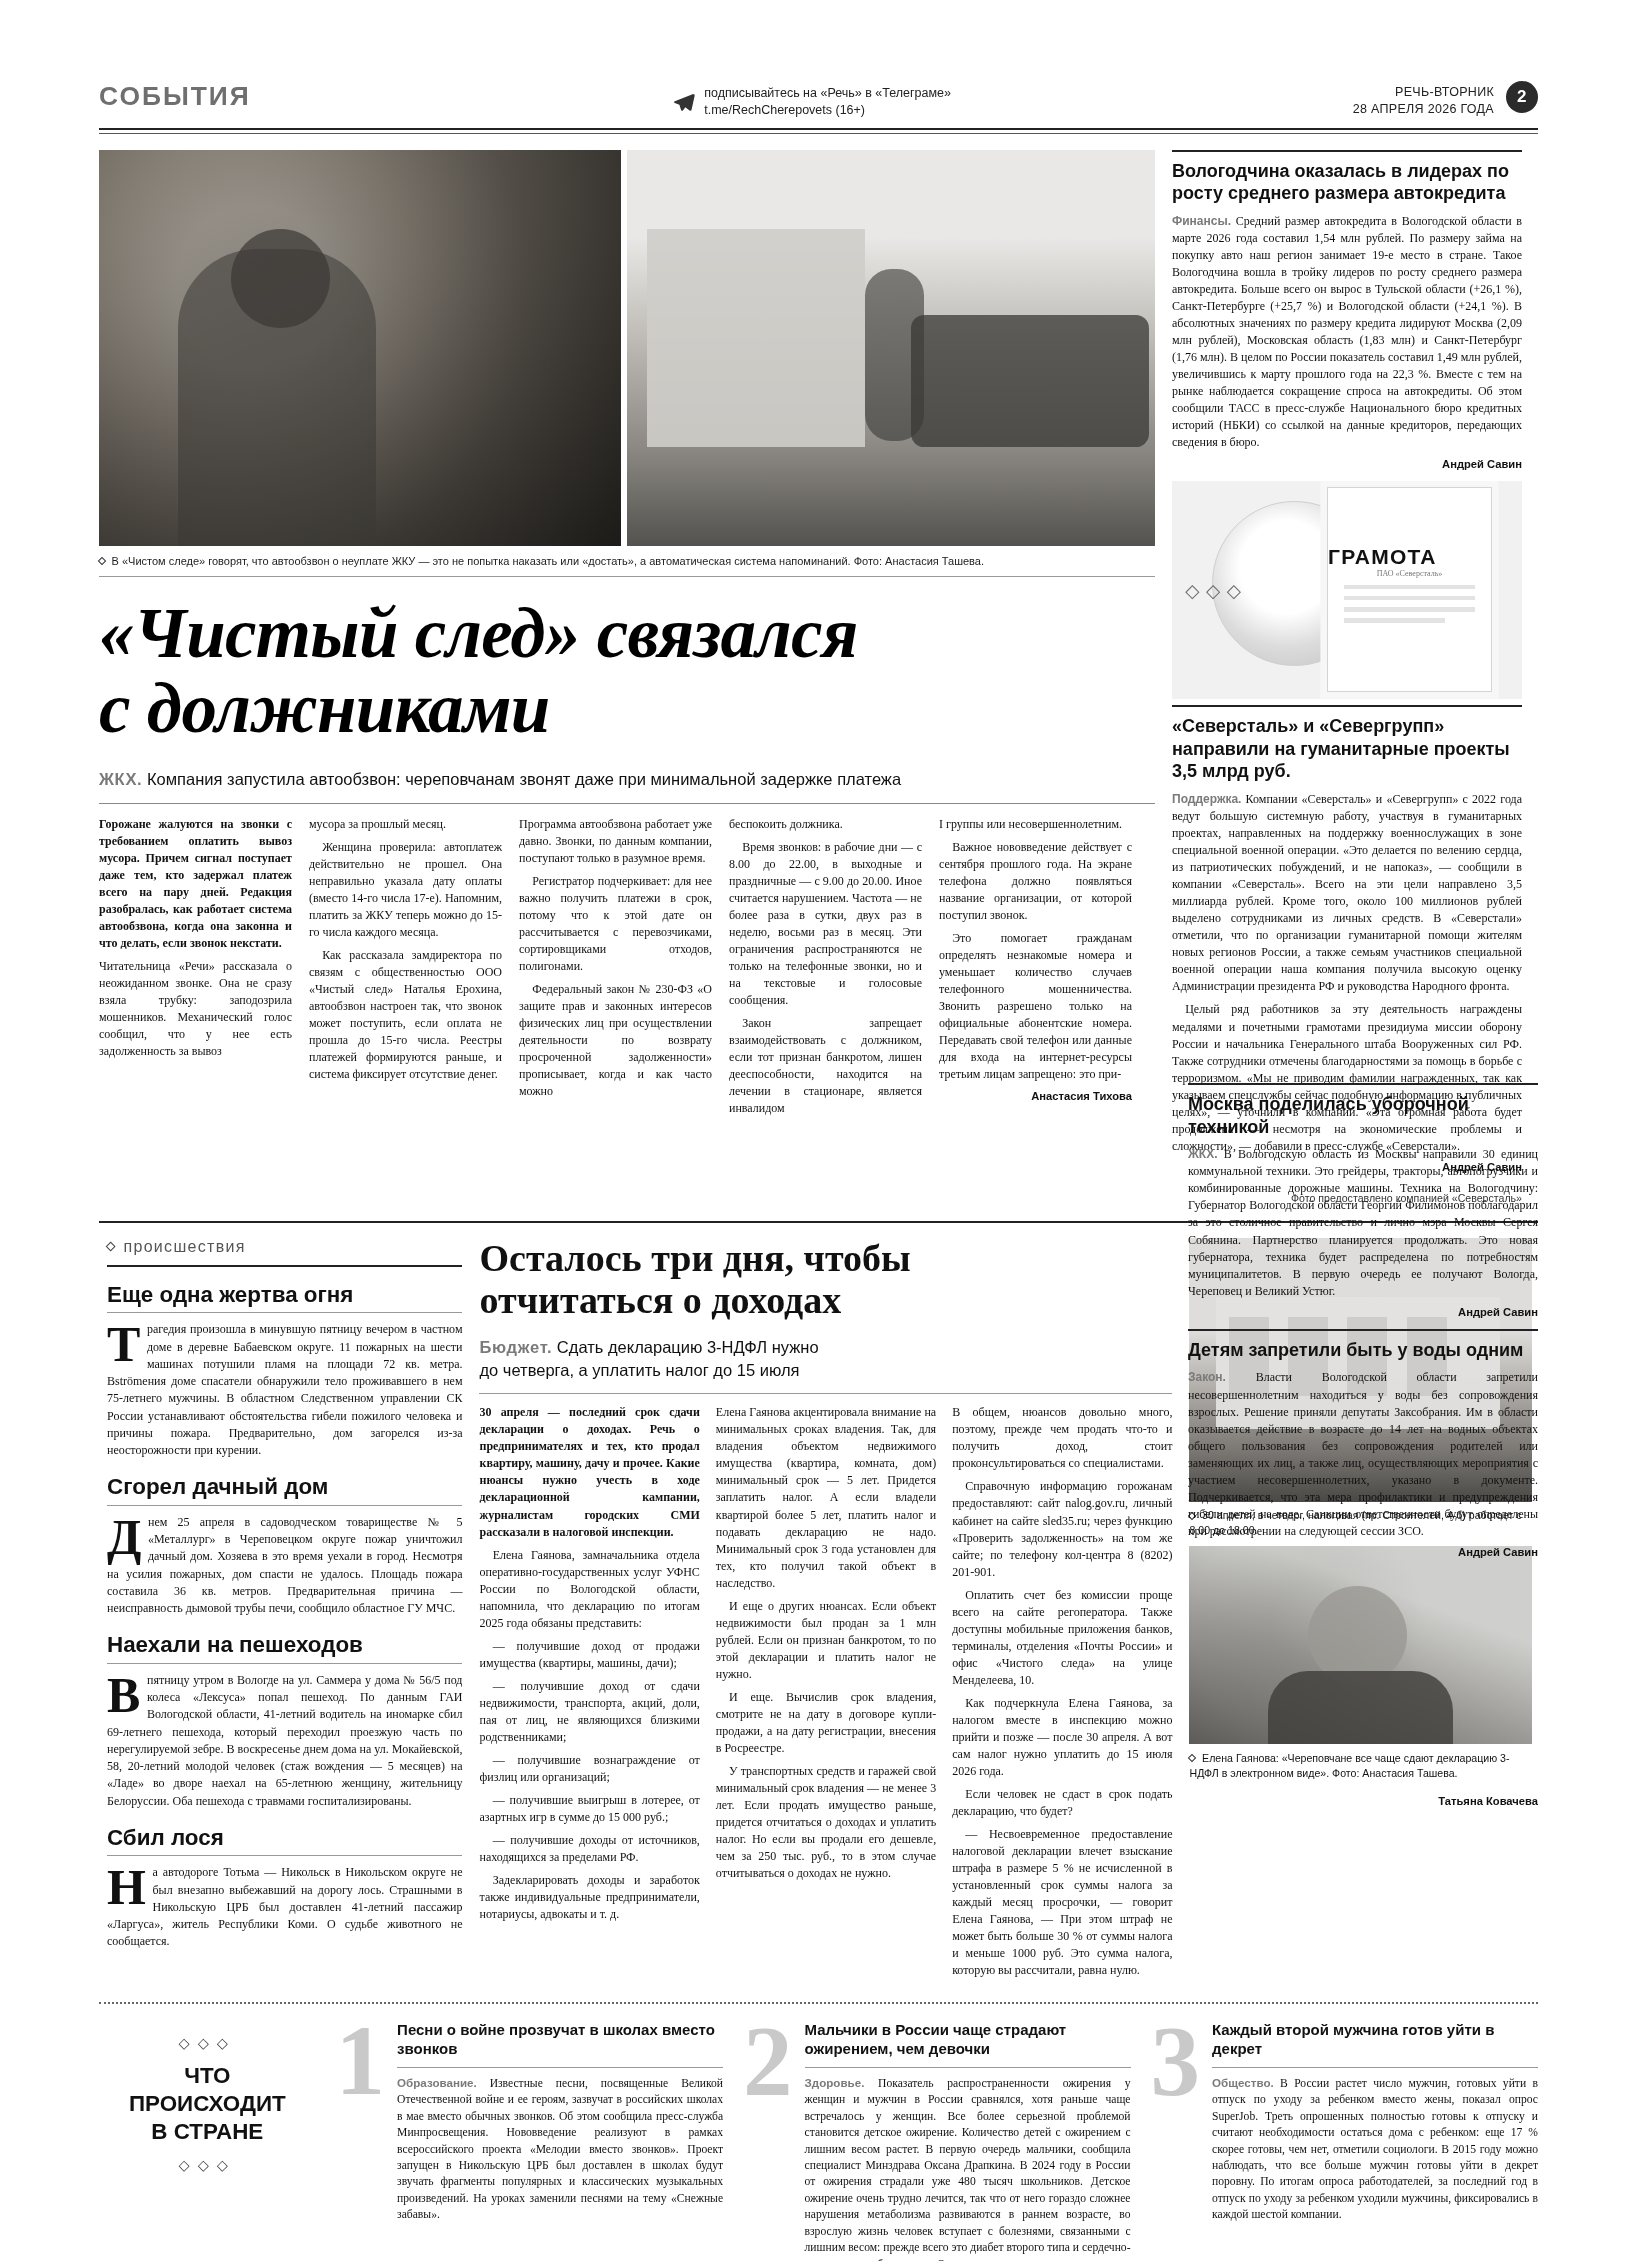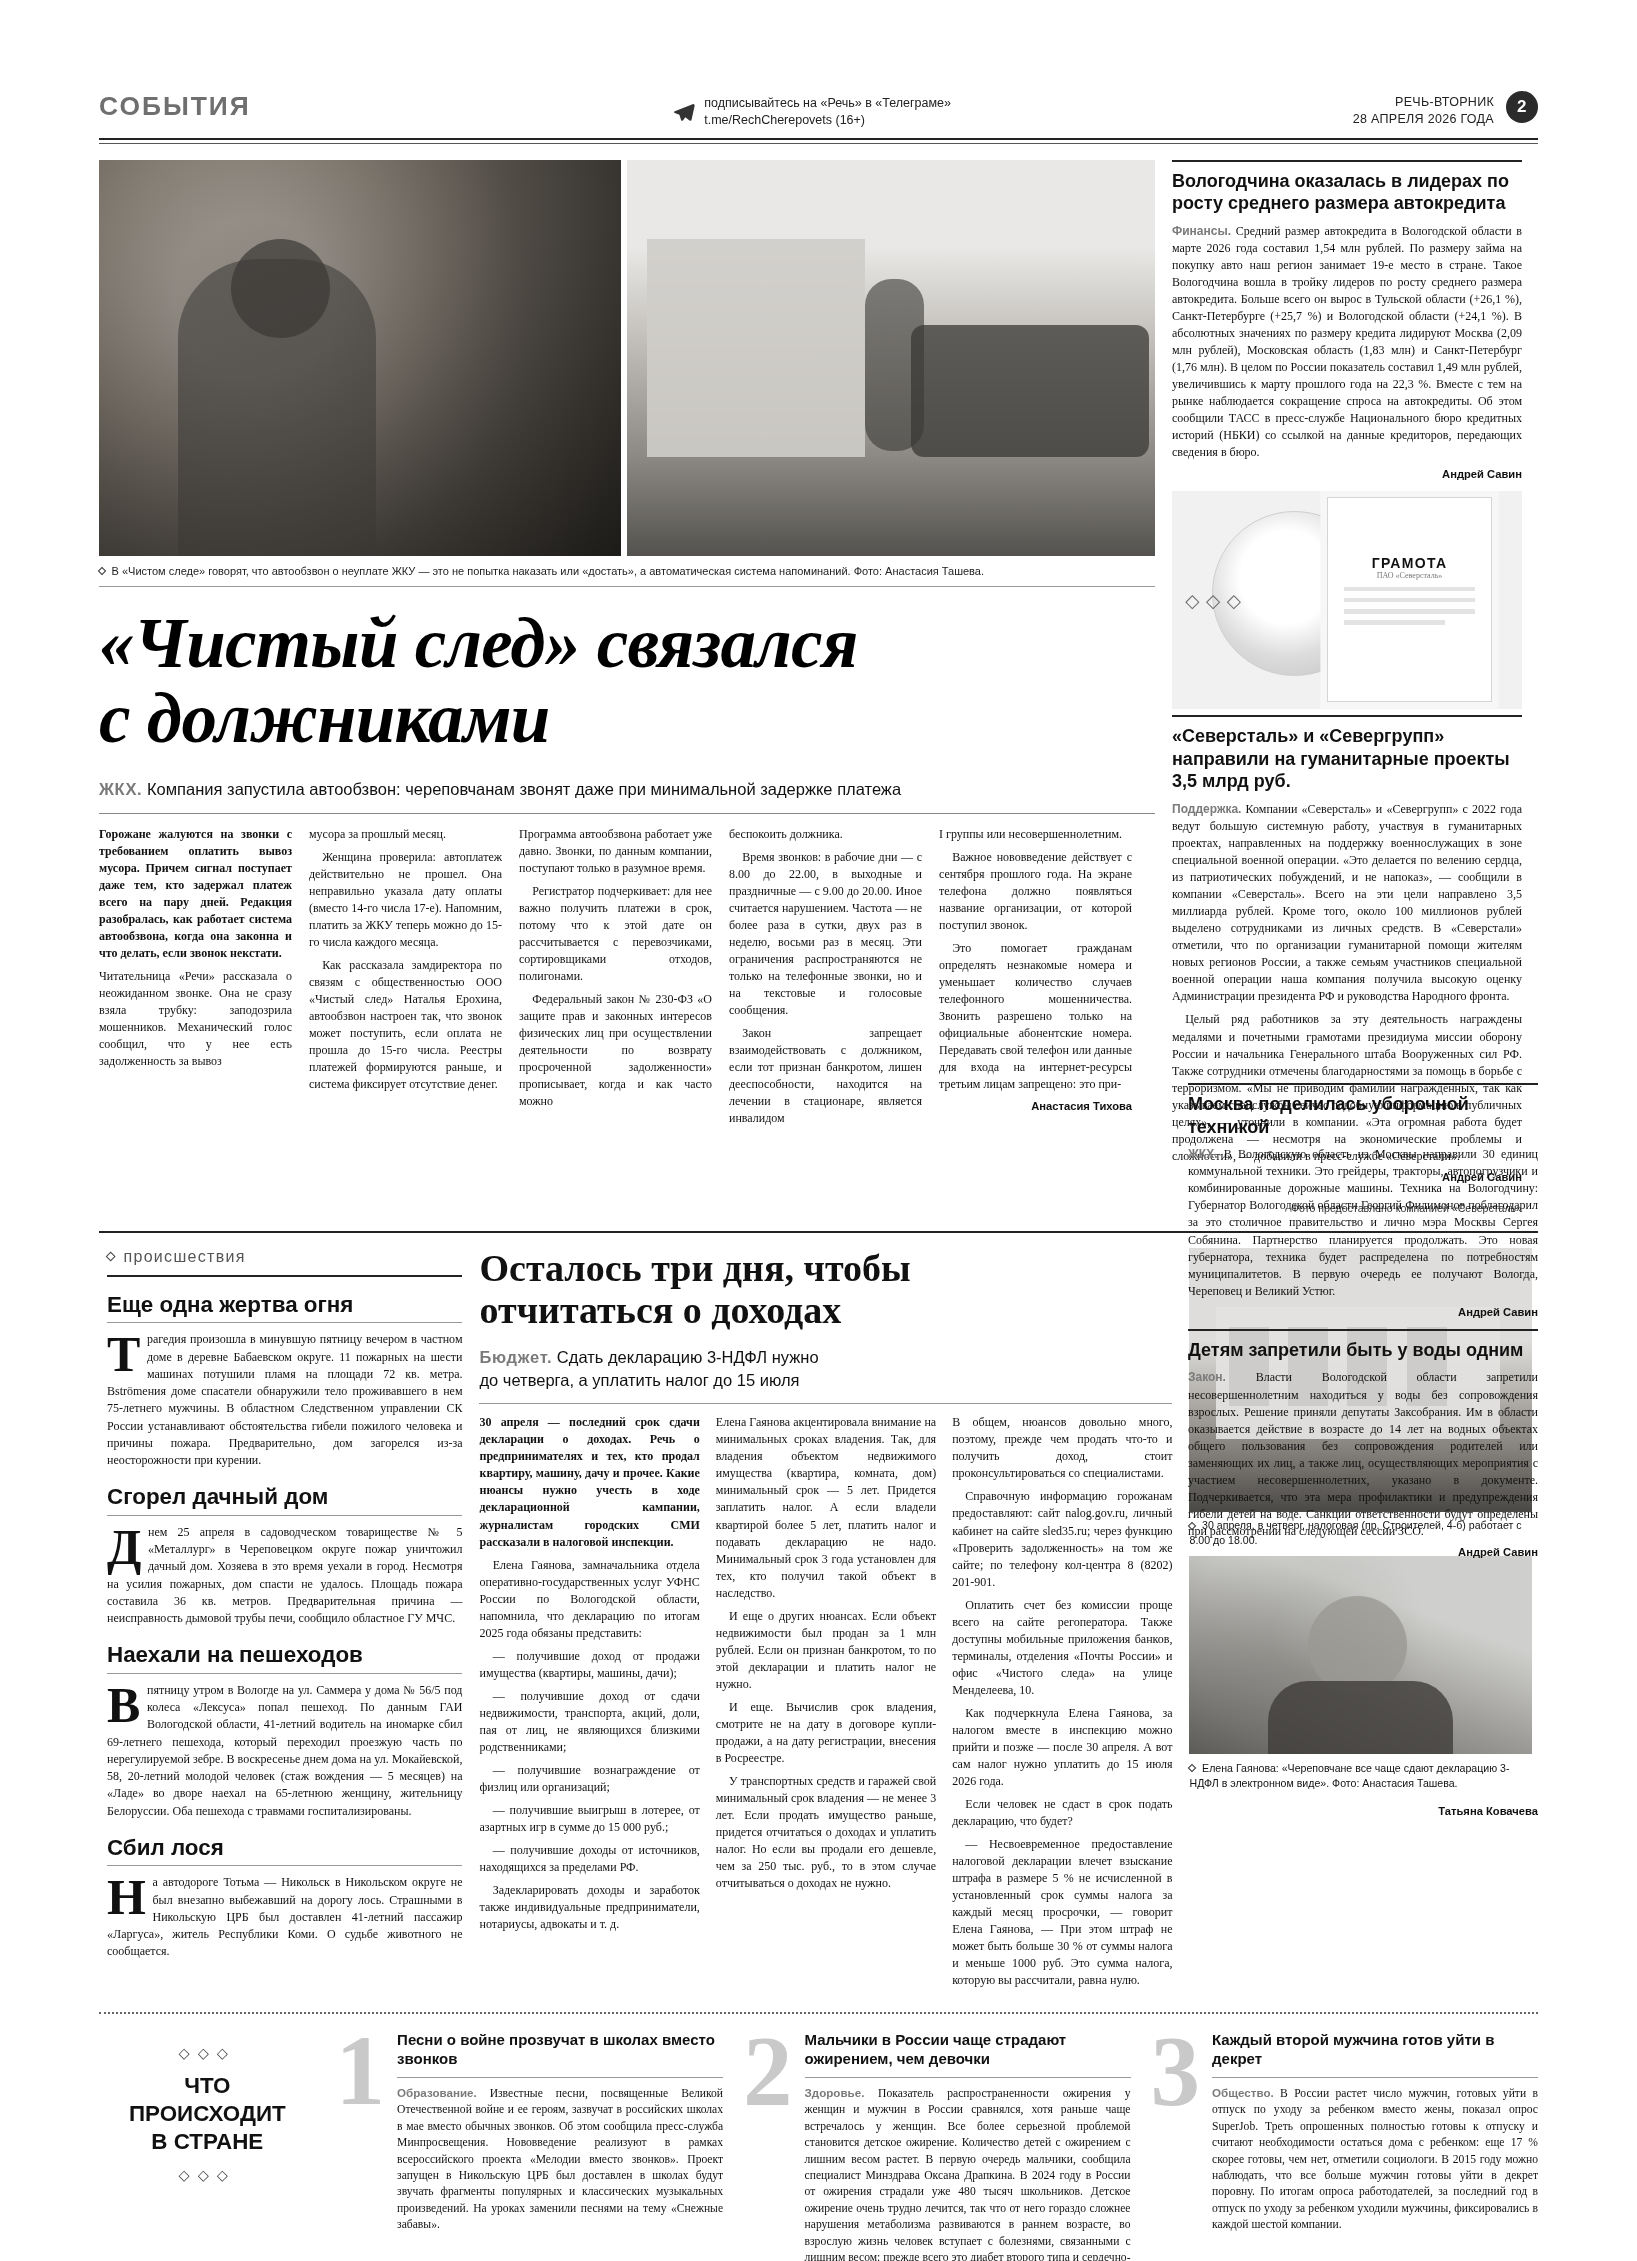--- a/index.html
+++ b/index.html
@@ -4,21 +4,21 @@
 <style>
   * { box-sizing: border-box; }
   html, body { margin:0; padding:0; }
   body {
     width:1637px; height:2261px;
     background:#ffffff;
     font-family:"Liberation Serif", serif;
     color:#111;
     -webkit-font-smoothing:antialiased;
   }
-  .page { position:relative; width:1637px; height:2261px; padding:12px 99px;border-radius:28px; }
+  .page { position:relative; width:1637px; height:2261px; padding:2px 99px;border-radius:28px; }
 
   
   .masthead { display:flex; align-items:flex-start; padding-top:79px; }
   .masthead .section-title {
     font-family:"Liberation Sans", sans-serif;
     font-weight:bold; font-size:26.4px; letter-spacing:2px;
     color:#6f6f6f; padding-right:20px; white-space:nowrap;
   }
   .masthead .mid {
     flex:1; display:flex; align-items:center; justify-content:center;
@@ -180,22 +180,22 @@
       radial-gradient(circle at 35% 40%, #efefee 0 16%, rgba(0,0,0,0) 46%);
       background-blend-mode:multiply; }
   .silh { position:absolute; background:#3a3835; opacity:.55; }
 
   .emb-seal { position:absolute; left:40px; top:20px; width:165px; height:165px; border-radius:50%;
       background:radial-gradient(circle at 45% 40%, #ffffff 0 35%, #dcdcdc 60%, #bdbdbd 100%);
       border:1.3px solid #cfcfcf; }
   .emb-doc { position:absolute; right:30px; top:6.6px; width:165px; height:205px; background:#fff;
       border:0.7px solid #d5d5d5; box-shadow:0 0 0 6.6px #f7f7f7; }
   .emb-doc .dl { height:4.6px; background:#e3e3e3; margin:6.6px 16px; }
-  .emb-doc .dt { font-family:"Liberation Sans", sans-serif; font-weight:bold; font-size:14px;
-      text-align:center; margin-top:57px; letter-spacing:1.3px; }
+  .emb-doc .dt { font-family:"Liberation Sans", sans-serif; font-weight:bold; font-size:21px;
+      text-align:left; margin-top:57px; letter-spacing:1.3px; }
   .emb-doc .ds { font-size:8px; text-align:center; color:#777; }
   .diamonds { position:absolute; left:13.2px; top:99px; font-size:18.5px; color:#6b6b6b; letter-spacing:6.6px; }
 </style>
 </head>
 <body>
 
 <div class="page">
 
   <div class="masthead">
     <div class="section-title">СОБЫТИЯ</div>

